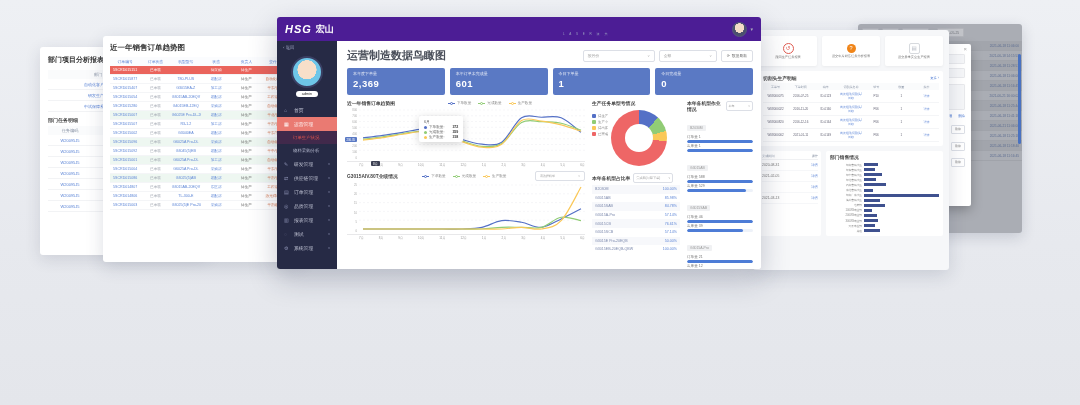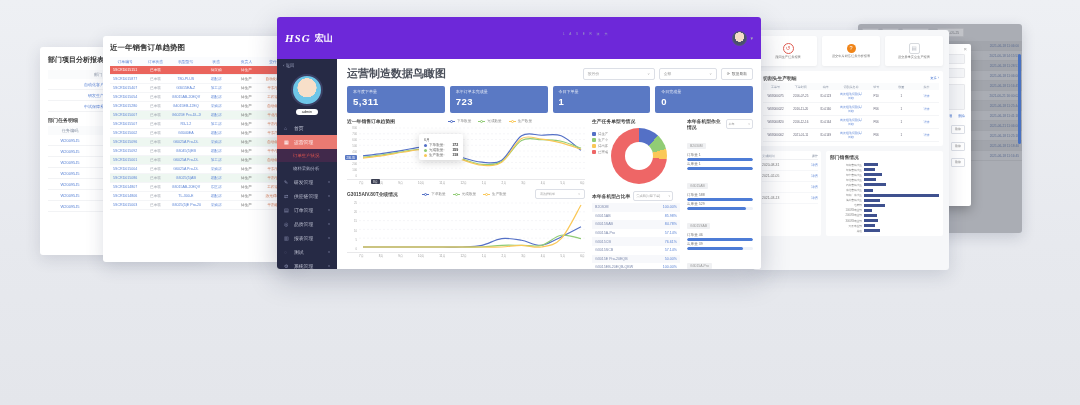--- a/index.html
+++ b/index.html
@@ -20,21 +20,21 @@
   #w2 .title{font-size:7.5px;font-weight:bold;color:#333;margin-bottom:4px;}
   #orders-table{width:100%;border-collapse:collapse;table-layout:fixed;}
   #orders-table th{font-size:3.8px;color:#5b84d6;font-weight:normal;padding:2px 1px;background:#fbfcfe;white-space:nowrap;overflow:hidden;}
   #orders-table td{font-size:3.6px;padding:2px 1px;text-align:center;border-bottom:1px solid #f4f5f7;white-space:nowrap;overflow:hidden;}
   #orders-table tr.red{background:#ea645c;}
   #orders-table tr.red td{color:#fff !important;}
   #orders-table tr.green{background:#eef7f1;}
   .c0{color:#5b84d6;} .c1{color:#9aa0ab;} .c2{color:#5b84d6;} .c3{color:#5b84d6;} .c4{color:#666;} .c5{color:#d7774f;}
   
   #main{left:277px;top:17px;width:484px;height:252px;box-shadow:0 10px 28px rgba(30,40,70,.25);z-index:5;overflow:hidden;}
-  #topbar{height:42px;background:#6d28d9;display:flex;align-items:center;padding:0 8px;font-family:Liberation Serif, serif;}
+  #topbar{height:24px;background:#4c1d95;display:flex;align-items:center;padding:0 8px;}
   .logo-hsg{color:#fff;font-size:11px;font-weight:bold;font-style:italic;letter-spacing:1px;}
   .logo-cn{color:#fff;font-size:9px;margin-left:4px;font-weight:bold;}
   .logo-sub{color:#9aa0c0;font-size:3px;letter-spacing:2px;position:absolute;top:15px;left:286px;}
   #topbar .spacer{flex:1;}
   .top-avatar{width:13px;height:13px;border-radius:50%;background:radial-gradient(circle at 50% 38%,#f5dcc8 0 45%,#4a4f6e 46%);border:1px solid #555a7a;}
   .top-caret{color:#aab;font-size:5px;margin-left:3px;}
   #mainbody{display:flex;height:228px;}
   #sidebar{width:60px;background:#262a45;display:flex;flex-direction:column;flex-shrink:0;}
   .sb-back{color:#9aa0bd;font-size:4.4px;padding:4px 6px;}
   .sb-avatar{width:28px;height:28px;border-radius:50%;margin:2px auto 3px;background:radial-gradient(circle at 50% 42%,#f7dfc9 0 44%,#6ec6e8 45%);border:2px solid #3a3f63;}
@@ -739,25 +739,25 @@
               <span class="caret">˅</span>
             </span>
           <span class="refresh-btn">
               <span>⟳</span>
               <span>数据刷新</span>
             </span>
         </div>
         <div id="kpi-row">
             <div class="kpi">
               <div class="lab">本年度下单量</div>
-              <div class="val">5,311</div>
+              <div class="val">2,369</div>
             </div>
             <div class="kpi">
               <div class="lab">本年订单未完成量</div>
-              <div class="val">723</div>
+              <div class="val">601</div>
             </div>
             <div class="kpi">
               <div class="lab">今日下单量</div>
               <div class="val">1</div>
             </div>
             <div class="kpi">
               <div class="lab">今日完成量</div>
               <div class="val">0</div>
             </div>
           </div>

